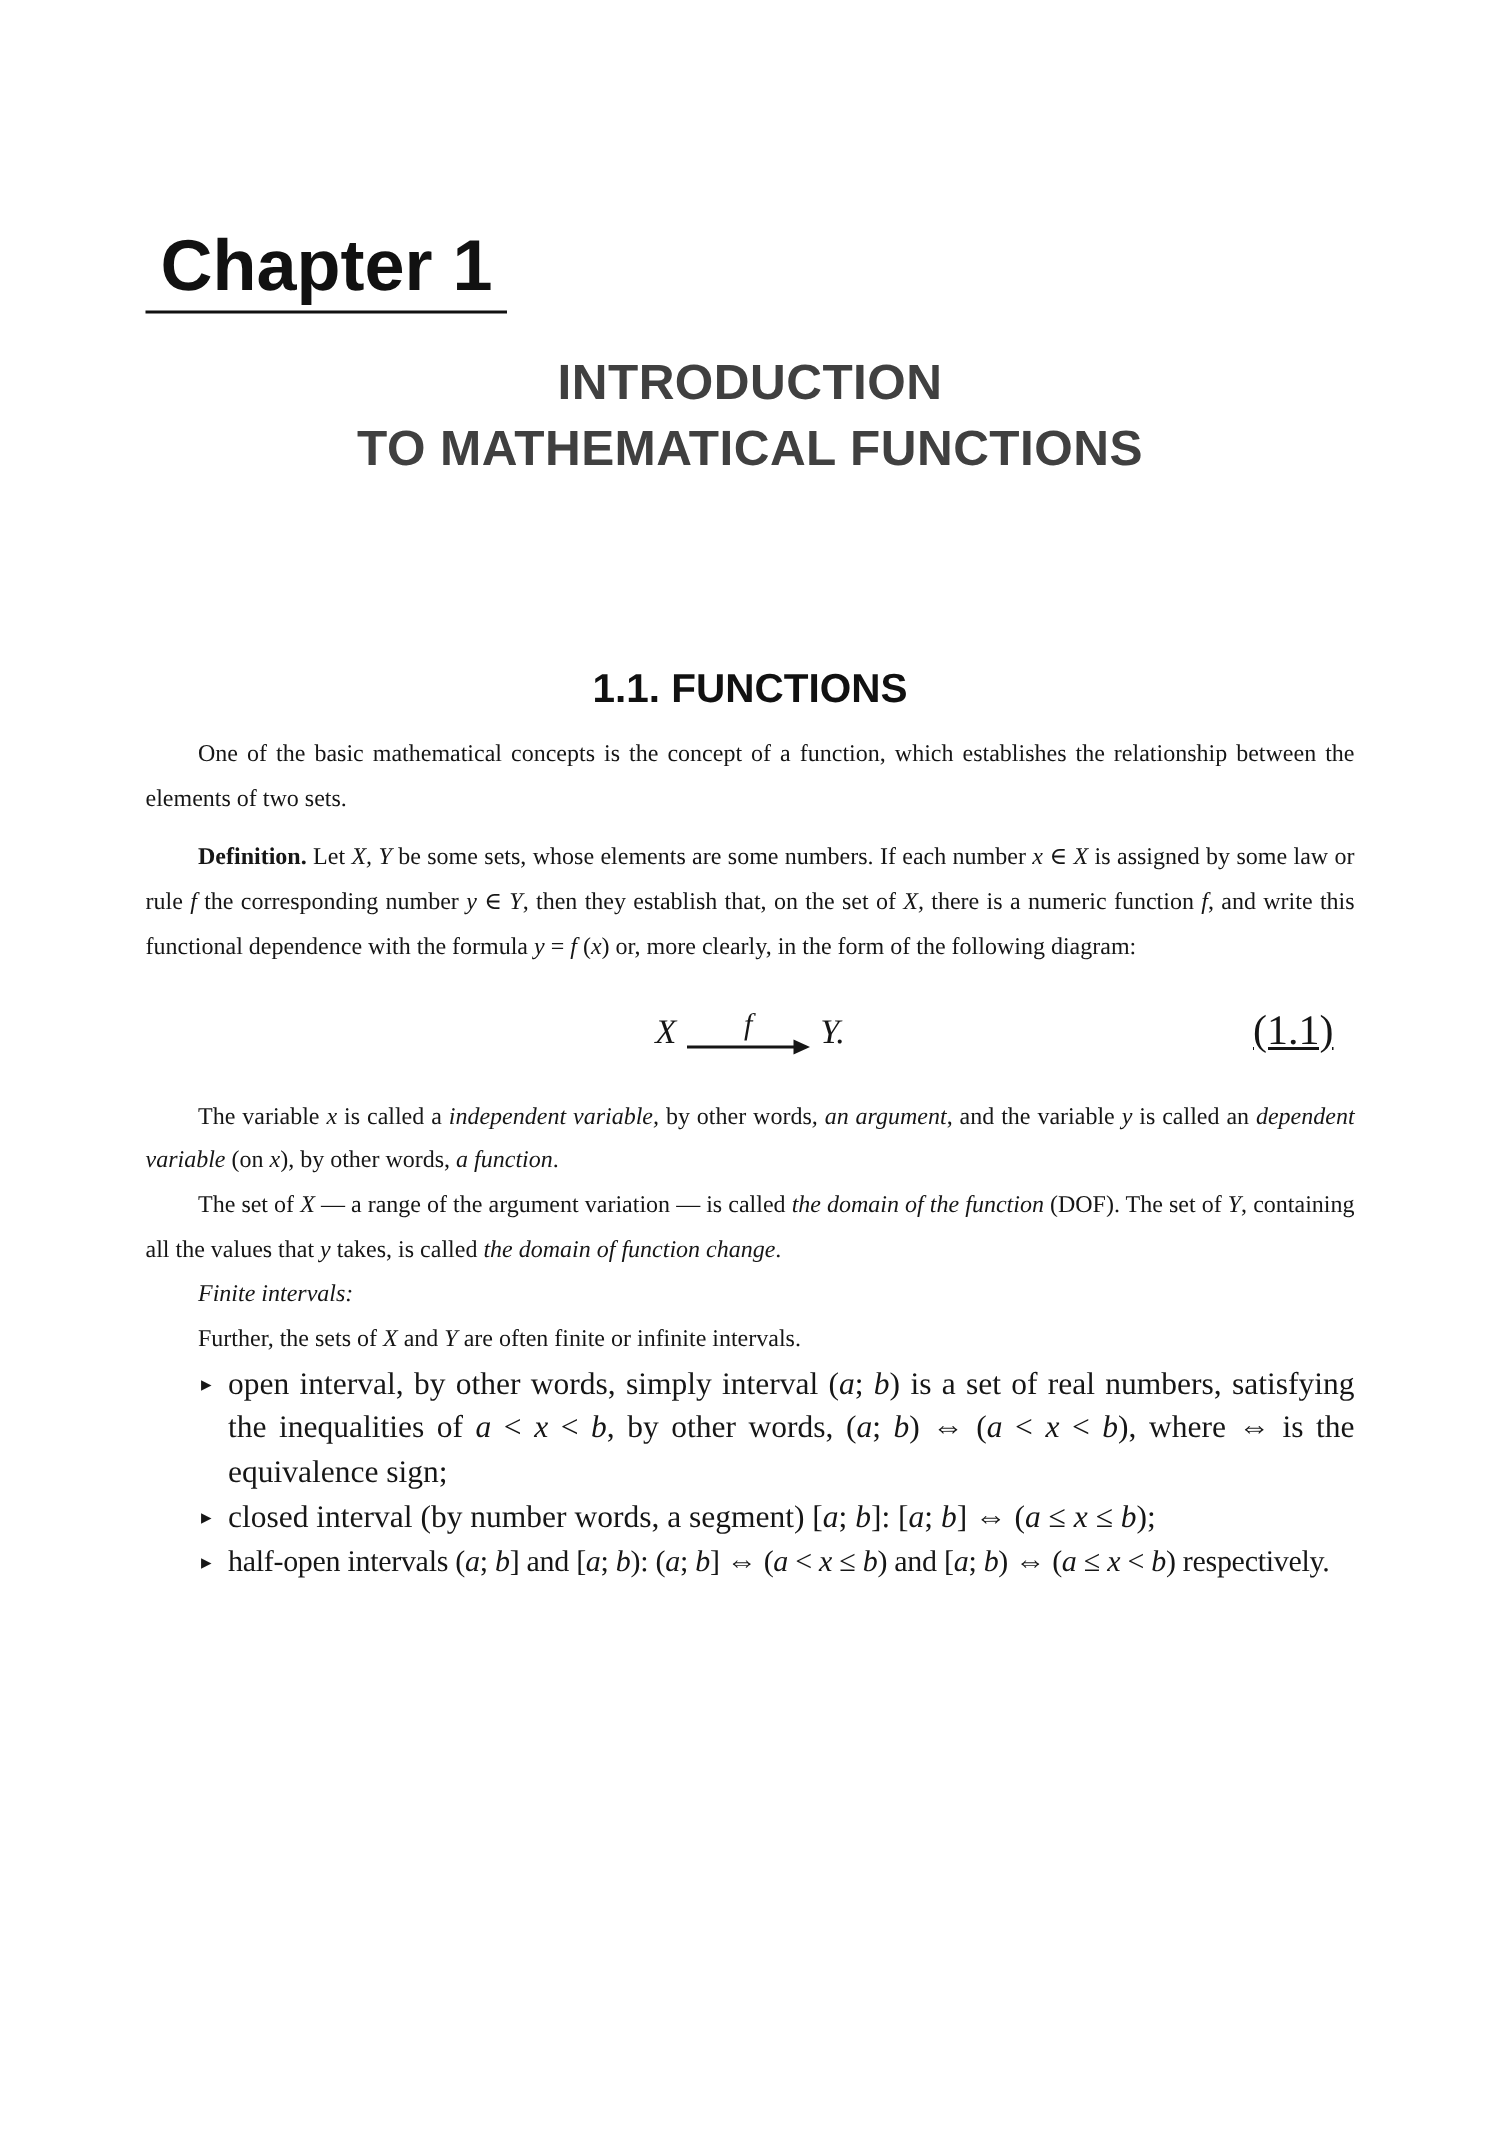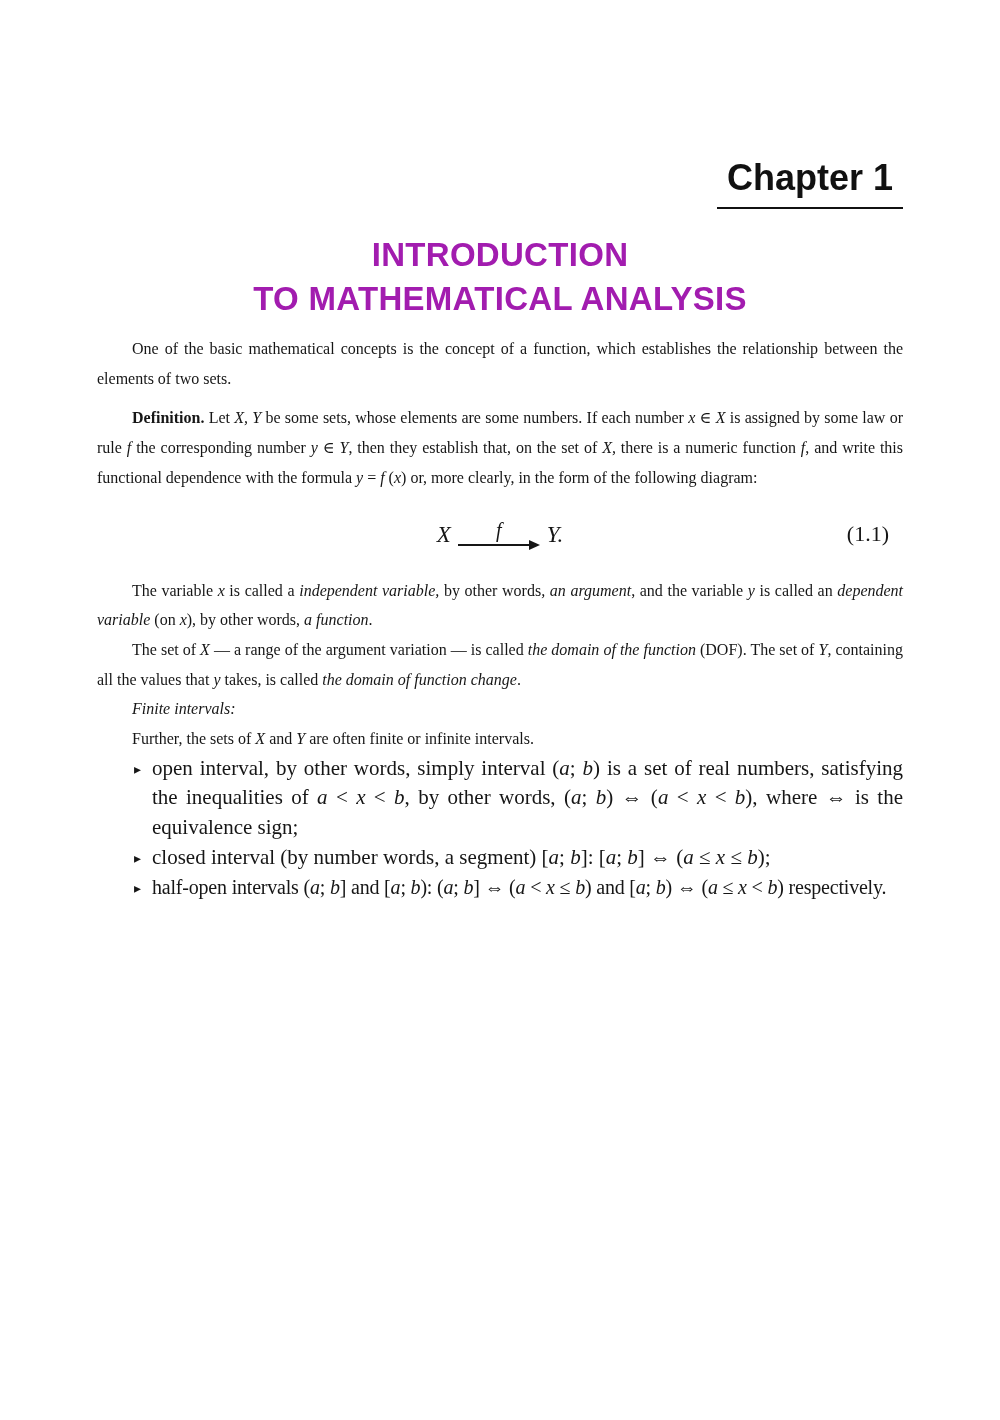--- a/index.html
+++ b/index.html
@@ -7,29 +7,29 @@
   body {
     width:1000px; height:1420px;
     font-family:"Liberation Serif","DejaVu Serif",serif;
     color:#161616;
     overflow:hidden;
   }
   .page { width:1000px; height:1420px; padding:0 97px; }
 
   
   .chapter {
-    margin-top:158px; text-align:right;
+    margin-top:158px; text-align:left;
     font-family:"Liberation Sans","DejaVu Sans",sans-serif;
-    font-weight:bold; font-size:36px; line-height:40px; color:#111;
+    font-weight:bold; font-size:48px; line-height:40px; color:#111;
   }
   .chapter-inner { display:inline-block; border-bottom:2px solid #111; padding:0 10px 9px 10px; }
   .book-title {
     margin-top:24px; text-align:center;
     font-family:"Liberation Sans","DejaVu Sans",sans-serif;
-    font-weight:bold; font-size:33px; line-height:44px; color:#a21caf;
+    font-weight:bold; font-size:33px; line-height:44px; color:#404040;
     letter-spacing:0.3px;
   }
   .section {
     margin-top:122px; text-align:center;
     font-family:"Liberation Sans","DejaVu Sans",sans-serif;
     font-weight:bold; font-size:27px; line-height:32px; color:#111;
   }
   .subsection {
     margin-top:21px; text-align:left;
     font-family:"Liberation Sans","DejaVu Sans",sans-serif;
@@ -59,21 +59,21 @@
   .arrow-body { width:82px; height:11px; position:relative; }
   .arrow-body::before {
     content:''; position:absolute; left:0; right:7px; top:4.5px; height:1.6px; background:#161616;
   }
   .arrow-body::after {
     content:''; position:absolute; right:0; top:0.5px; width:0; height:0;
     border-left:11px solid #161616; border-top:5px solid transparent; border-bottom:5px solid transparent;
   }
   .eq-number {
     position:absolute; right:14px; top:0; bottom:4px;
-    font-size:22px; line-height:42px;
+    font-size:28px; line-height:42px;text-decoration:underline;
   }
 
   
   .intervals { list-style:none; }
   .interval-item {
     position:relative; padding-left:55px;
     font-size:21px; line-height:29.7px; text-align:justify;
   }
   .interval-item .bullet {
     position:absolute; left:37px; top:3px;
@@ -85,23 +85,24 @@
 <body>
 
 <div class="page">
 
   <div class="chapter">
     <span class="chapter-inner">Chapter 1</span>
   </div>
 
   <div class="book-title">
     <span>INTRODUCTION</span><br>
-    <span>TO MATHEMATICAL ANALYSIS</span>
+    <span>TO MATHEMATICAL FUNCTIONS</span>
   </div>
 
+  <div class="section">1.1. FUNCTIONS</div>
 
 
   <p class="para indent first"><span>One of the basic mathematical concepts is the concept of a function, which establishes the relationship between the elements of two sets.</span></p>
 
   <p class="para indent sp-before"><span class="bd">Definition.</span><span> Let </span><span class="it">X, Y</span><span> be some sets, whose elements are some numbers. If each number </span><span class="it">x</span><span> ∈ </span><span class="it">X</span><span> is assigned by some law or rule </span><span class="it">f</span><span> the corresponding number </span><span class="it">y</span><span> ∈ </span><span class="it">Y</span><span>, then they establish that, on the set of </span><span class="it">X,</span><span> there is a numeric function </span><span class="it">f</span><span>, and write this functional dependence with the formula </span><span class="it">y</span><span> = </span><span class="it">f</span><span> (</span><span class="it">x</span><span>) or, more clearly, in the form of the following diagram:</span></p>
 
   <div class="formula-row">
     <span class="formula-center">
       <span class="math">X</span>
       <span class="arrow-wrap">

